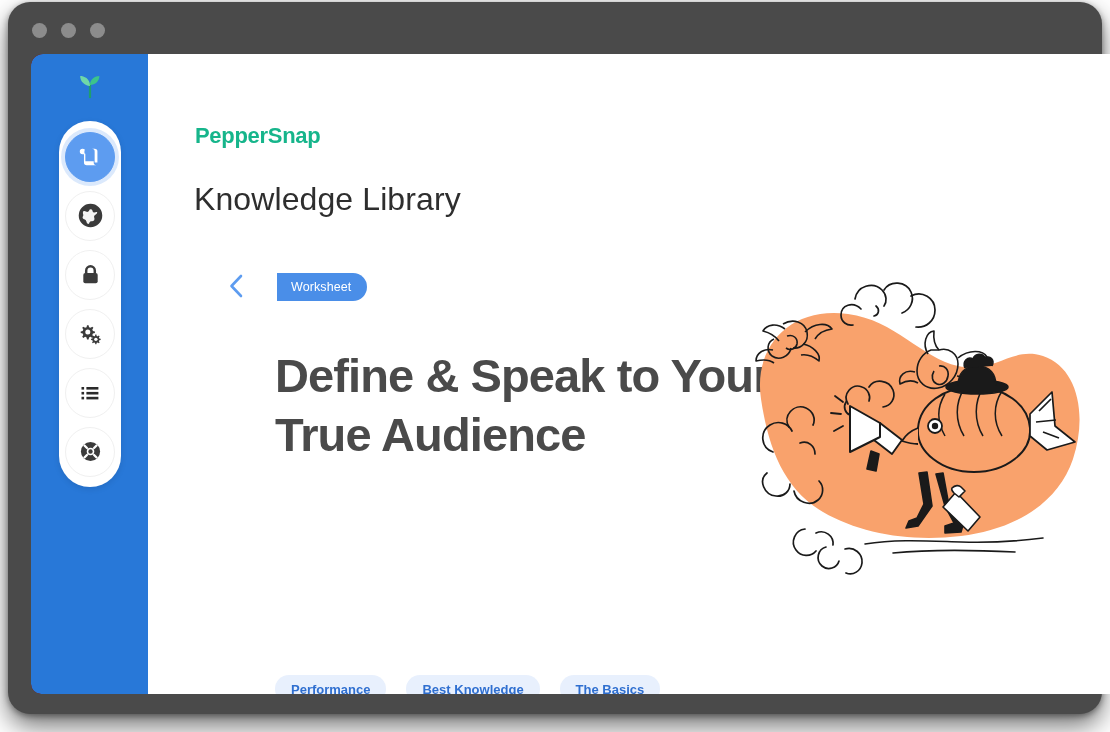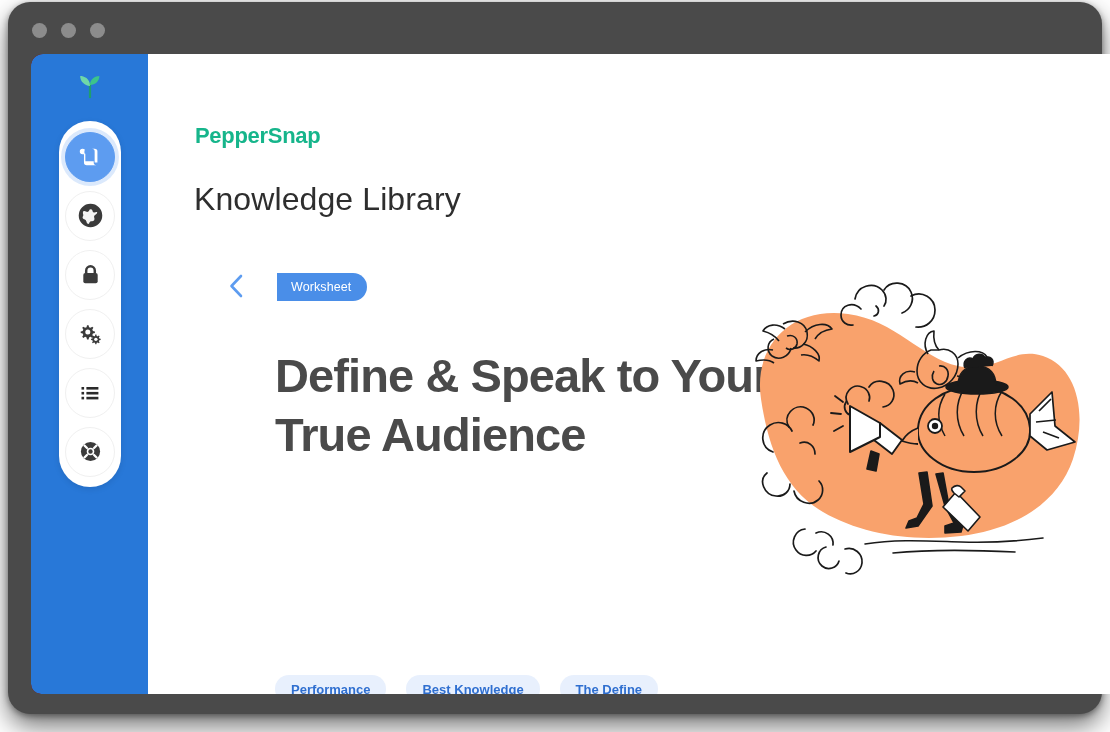--- a/index.html
+++ b/index.html
@@ -339,21 +339,21 @@
       </div>
 
       <div class="badge">Worksheet</div>
 
       <h1 class="headline">Define &amp; Speak to Your True Audience</h1>
 
 
       <div class="tag-row">
         <div class="tag">Performance</div>
         <div class="tag">Best Knowledge</div>
-        <div class="tag">The Define</div>
+        <div class="tag">The Basics</div>
       </div>
 
       <div class="illustration">
         <svg width="350" height="345" viewBox="0 0 350 345">
 
           <path d="M18 145
                    C10 92, 48 52, 105 60
                    C152 66, 178 104, 215 112
                    C252 120, 268 92, 300 102
                    C334 113, 345 160, 330 205

